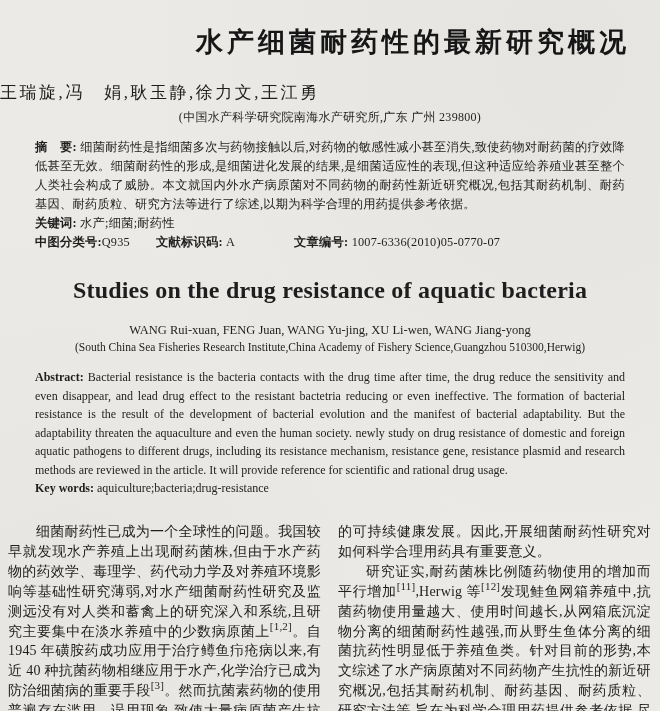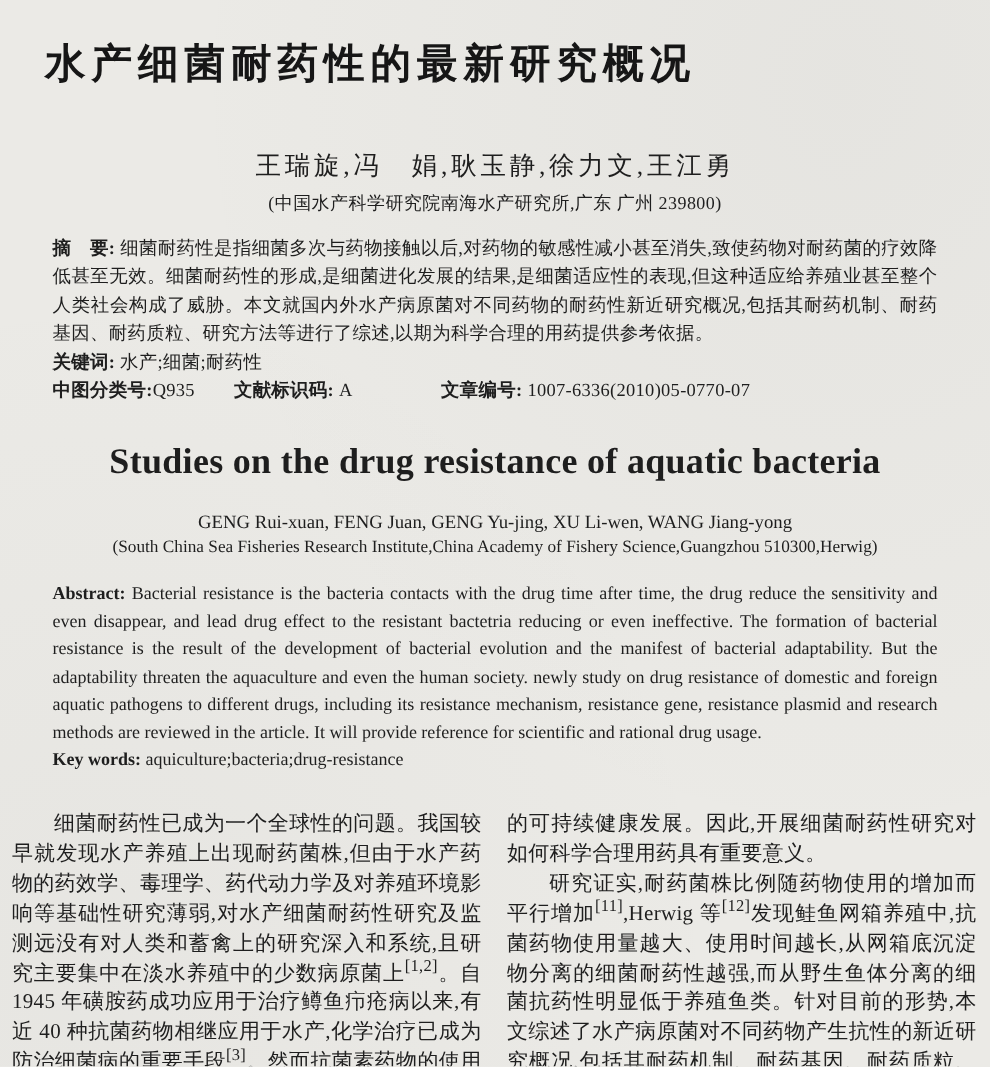--- a/index.html
+++ b/index.html
@@ -16,30 +16,30 @@
   }
   .page{
     position:relative;width:660px;height:711px;overflow:hidden;
     background:
       radial-gradient(ellipse at 85% 8%, rgba(120,120,120,0.05), rgba(0,0,0,0) 55%),
       radial-gradient(ellipse at 10% 90%, rgba(120,120,120,0.04), rgba(0,0,0,0) 50%),
       var(--paper);
   }
   .title-zh{
     margin:24px 30px 0;
-    text-align:left;
+    text-align:right;
     font-family:"Liberation Sans","DejaVu Sans",sans-serif;
     font-weight:bold;
     font-size:27px;
     letter-spacing:4px;
     color:#161616;
   }
   .authors-zh{
-    margin-top:39px;
-    text-align:center;
+    margin-top:21px;
+    text-align:left;
     font-size:17px;
     letter-spacing:2.5px;
   }
   .affil-zh{
     margin-top:5px;
     text-align:center;
     font-size:12px;
     letter-spacing:0.3px;
   }
   .abstract-zh{
@@ -114,21 +114,21 @@
   <div class="affil-zh">(中国水产科学研究院南海水产研究所,广东 广州 239800)</div>
 
   <div class="abstract-zh"><span class="label">摘　要:</span> <span>细菌耐药性是指细菌多次与药物接触以后,对药物的敏感性减小甚至消失,致使药物对耐药菌的疗效降低甚至无效。细菌耐药性的形成,是细菌进化发展的结果,是细菌适应性的表现,但这种适应给养殖业甚至整个人类社会构成了威胁。本文就国内外水产病原菌对不同药物的耐药性新近研究概况,包括其耐药机制、耐药基因、耐药质粒、研究方法等进行了综述,以期为科学合理的用药提供参考依据。</span></div>
 
   <div class="kv-line"><span class="label">关键词:</span> <span>水产;细菌;耐药性</span></div>
 
   <div class="kv-line"><span class="clc-item"><span class="label">中图分类号:</span><span>Q935</span></span><span class="clc-item"><span class="label">文献标识码:</span> <span>A</span></span><span class="clc-item"><span class="label">文章编号:</span> <span>1007-6336(2010)05-0770-07</span></span></div>
 
   <div class="title-en">Studies on the drug resistance of aquatic bacteria</div>
 
-  <div class="authors-en">GENG Rui-xuan, FENG Juan, GENG Yu-jing, XU Li-wen, WANG Jiang-yong</div>
+  <div class="authors-en">WANG Rui-xuan, FENG Juan, WANG Yu-jing, XU Li-wen, WANG Jiang-yong</div>
 
   <div class="affil-en">(South China Sea Fisheries Research Institute,China Academy of Fishery Science,Guangzhou 510300,Herwig)</div>
 
   <div class="abstract-en"><span class="label">Abstract:</span> <span>Bacterial resistance is the bacteria contacts with the drug time after time, the drug reduce the sensitivity and even disappear, and lead drug effect to the resistant bactetria reducing or even ineffective. The formation of bacterial resistance is the result of the development of bacterial evolution and the manifest of bacterial adaptability. But the adaptability threaten the aquaculture and even the human society. newly study on drug resistance of domestic and foreign aquatic pathogens to different drugs, including its resistance mechanism, resistance gene, resistance plasmid and research methods are reviewed in the article. It will provide reference for scientific and rational drug usage.</span></div>
 
   <div class="keywords-en"><span class="label">Key words:</span> <span>aquiculture;bacteria;drug-resistance</span></div>
 
   <div class="body-cols">
     <div class="col">
       <p class="indent"><span>细菌耐药性已成为一个全球性的问题。我国较早就发现水产养殖上出现耐药菌株,但由于水产药物的药效学、毒理学、药代动力学及对养殖环境影响等基础性研究薄弱,对水产细菌耐药性研究及监测远没有对人类和蓄禽上的研究深入和系统,且研究主要集中在淡水养殖中的少数病原菌上</span><sup>[1,2]</sup><span>。自 1945 年磺胺药成功应用于治疗鳟鱼疖疮病以来,有近 40 种抗菌药物相继应用于水产,化学治疗已成为防治细菌病的重要手段</span><sup>[3]</sup><span>。然而抗菌素药物的使用普遍存在滥用、误用现象,致使大量病原菌产生抗药性</span></p>

